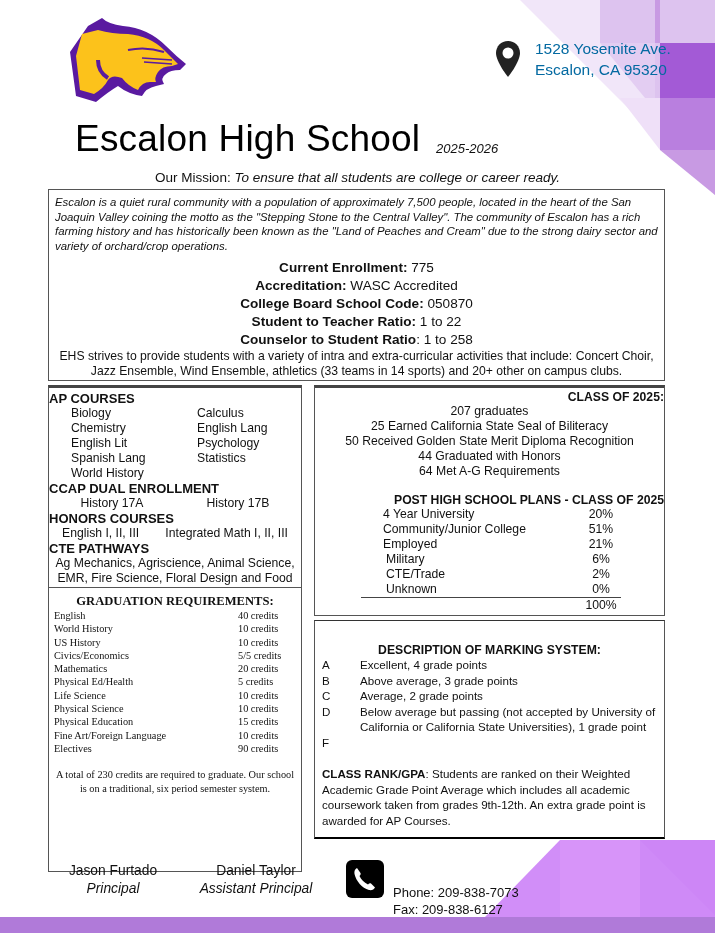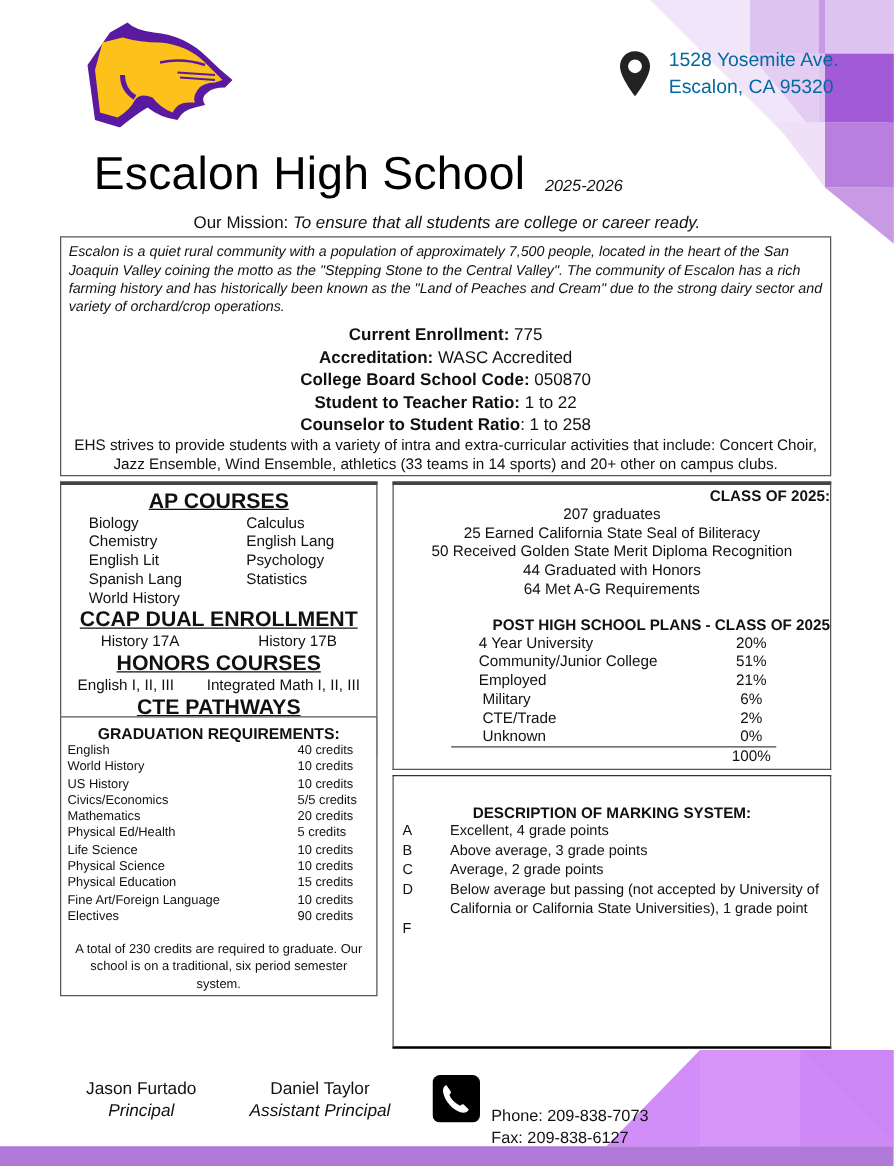--- a/index.html
+++ b/index.html
@@ -24,24 +24,24 @@
   .box { position:absolute; border:1px solid #555; background:#fff; box-sizing:border-box; }
   #intro-box { left:48px; top:189px; width:617px; height:192px; }
   #intro-text { position:absolute; left:6px; right:6px; top:5px; font-size:11.4px; font-style:italic;
                 line-height:14.5px; }
   #facts { position:absolute; left:0; right:0; top:69px; text-align:center; font-size:13.6px; line-height:18px; }
   #facts b { font-weight:bold; }
   #activities { position:absolute; left:4px; right:4px; top:159px; font-size:12.2px; text-align:center; line-height:15px; }
 
   #courses-box { left:48px; top:385px; width:254px; height:220px; border-top:3px solid #444; }
   #class-box { left:314px; top:385px; width:351px; height:231px; border-top:3px solid #444; }
-  #grad-box { left:48px; top:573px; width:254px; height:224px; }
+  #grad-box { left:48px; top:587px; width:254px; height:285px;font-family:Liberation Serif, serif; }
   #marking-box { left:314px; top:620px; width:351px; height:219px; border-top:1px solid #333; border-bottom:2px solid #000; }
 
-  .head-u { font-weight:bold; text-decoration:underline; font-size:17px; text-align:center; }
+  .head-u { font-weight:bold; font-size:13px; }
   .c-grid { display:grid; grid-template-columns: 126px 110px; padding-left:22px; font-size:12.2px; line-height:15px; }
   .two-col { display:flex; justify-content:space-around; font-size:12.2px; line-height:15px; }
   .center-txt { text-align:center; font-size:12.2px; line-height:15px; }
 
   .class-head { text-align:right; font-weight:bold; font-size:12.2px; margin-top:2px; }
   .class-line { text-align:center; font-size:12.2px; line-height:15px; }
   .plans-head { text-align:right; font-weight:bold; font-size:12.2px; margin-top:14px; }
   .plan-row { display:flex; font-size:12.2px; line-height:15px; }
   .plan-label { width:188px; padding-left:68px; }
   .plan-val { width:60px; text-align:center; }
@@ -264,20 +264,21 @@
       <span class="mark-letter">C</span>
       <span class="mark-desc">Average, 2 grade points</span>
     </div>
   <div class="mark-row">
       <span class="mark-letter">D</span>
       <span class="mark-desc">Below average but passing (not accepted by University of California or California State Universities), 1 grade point</span>
     </div>
   <div class="mark-row">
       <span class="mark-letter">F</span>
     </div>
+  <div class="rank"><b>CLASS RANK/GPA</b><span>: Students are ranked on their Weighted Academic Grade Point Average which includes all academic coursework  taken from grades 9th-12th. An extra grade point is awarded for AP Courses.</span></div>
 </div>
 
 <div class="staff" style="left:58px;top:862px;width:110px;">
   <div>Jason Furtado</div>
   <div class="role">Principal</div>
 </div>
 <div class="staff" style="left:190px;top:862px;width:132px;">
   <div>Daniel Taylor</div>
   <div class="role">Assistant Principal</div>
 </div>

